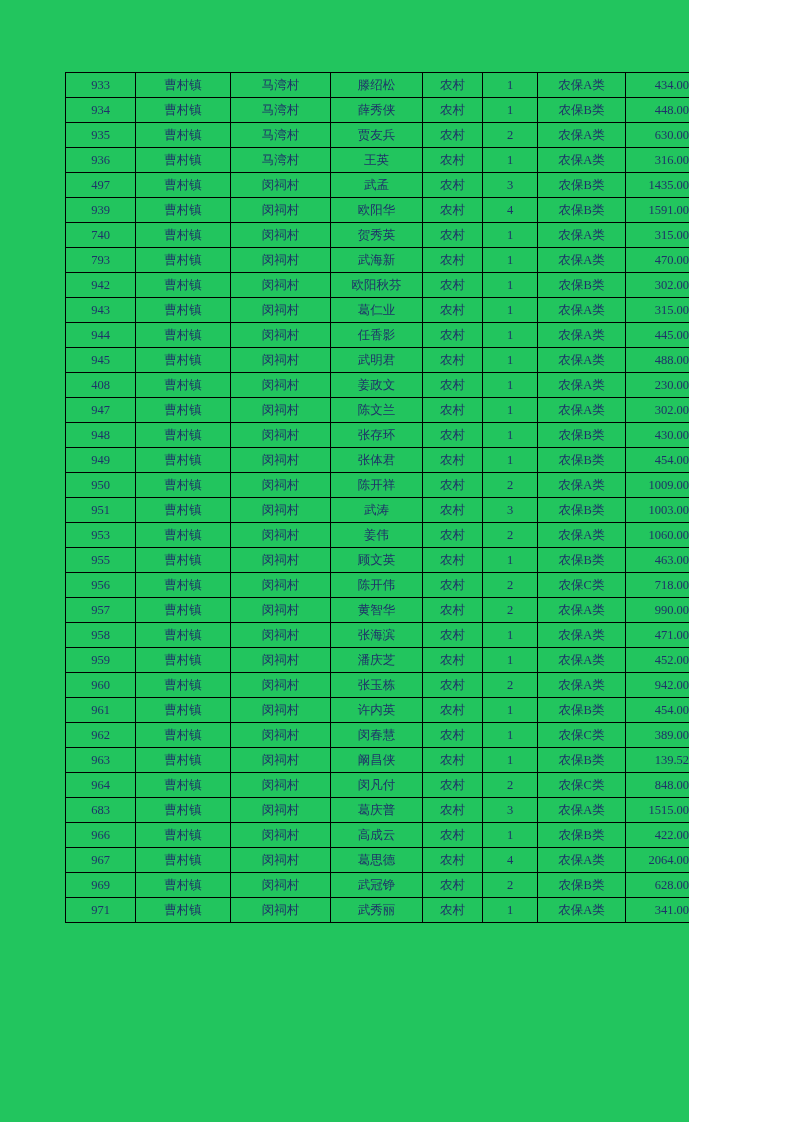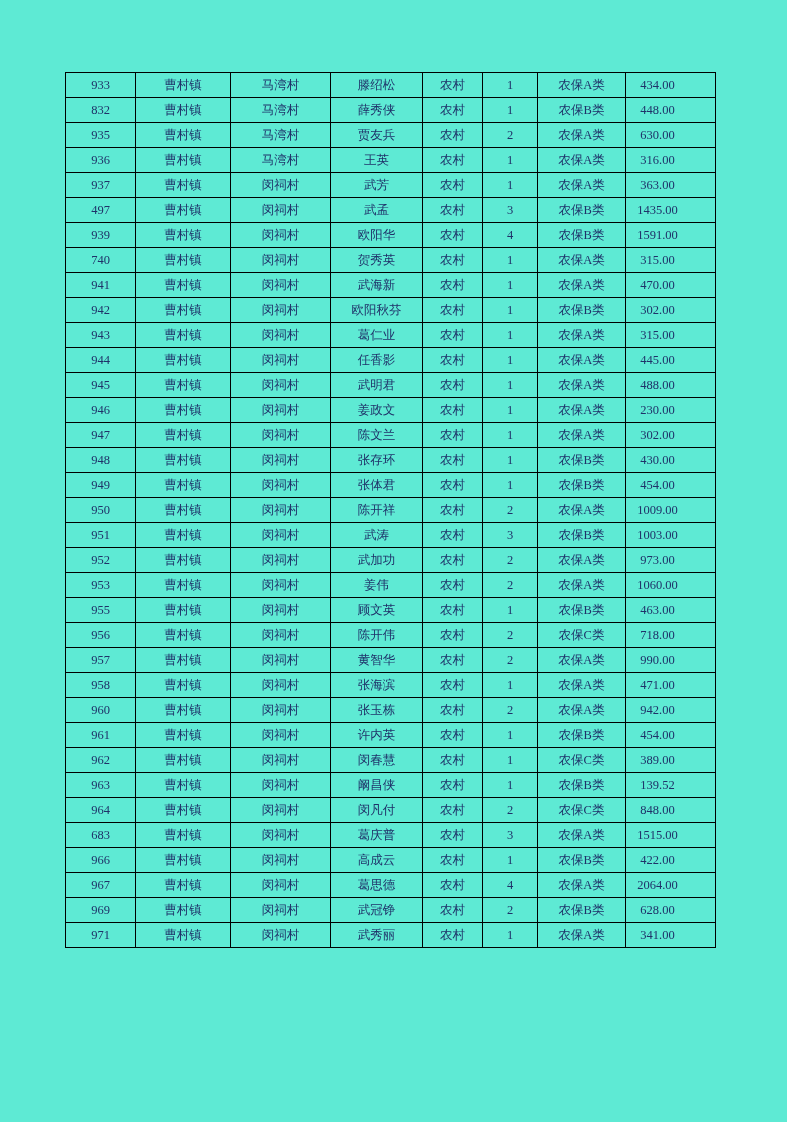--- a/index.html
+++ b/index.html
@@ -2,23 +2,23 @@
 <html><head>
 <meta charset="utf-8">
 <style>
   html, body {
     margin: 0;
     padding: 0;
     background: #ffffff;
   }
   .sheet {
     position: relative;
-    width: 787px;
+    width: 689px;
     height: 1122px;
-    background: #5eead4;
+    background: #22c55e;
     font-family: "Liberation Serif", "DejaVu Serif", serif;
     overflow: hidden;
   }
   table.pay-table {
     position: absolute;
     left: 65px;
     top: 72px;
     border-collapse: collapse;
     table-layout: fixed;
     width: 650px;
@@ -28,21 +28,21 @@
     height: 24px;
     font-size: 12.5px;
     color: #1f3269;
     text-align: center;
     vertical-align: middle;
     padding: 0;
     white-space: nowrap;
     overflow: hidden;
   }
   table.pay-table td.col-amount {
-    text-align: center;
+    text-align: right;
     padding-right: 26px;
   }
   col.c-id       { width: 70px; }
   col.c-town     { width: 95px; }
   col.c-village  { width: 100px; }
   col.c-name     { width: 92px; }
   col.c-type     { width: 60px; }
   col.c-count    { width: 55px; }
   col.c-category { width: 88px; }
   col.c-amount   { width: 90px; }
@@ -67,21 +67,21 @@
           <td class="col-id">933</td>
           <td class="col-town">曹村镇</td>
           <td class="col-village">马湾村</td>
           <td class="col-name">滕绍松</td>
           <td class="col-type">农村</td>
           <td class="col-count">1</td>
           <td class="col-category">农保A类</td>
           <td class="col-amount">434.00</td>
         </tr>
         <tr>
-          <td class="col-id">832</td>
+          <td class="col-id">934</td>
           <td class="col-town">曹村镇</td>
           <td class="col-village">马湾村</td>
           <td class="col-name">薛秀侠</td>
           <td class="col-type">农村</td>
           <td class="col-count">1</td>
           <td class="col-category">农保B类</td>
           <td class="col-amount">448.00</td>
         </tr>
         <tr>
           <td class="col-id">935</td>
@@ -97,30 +97,20 @@
           <td class="col-id">936</td>
           <td class="col-town">曹村镇</td>
           <td class="col-village">马湾村</td>
           <td class="col-name">王英</td>
           <td class="col-type">农村</td>
           <td class="col-count">1</td>
           <td class="col-category">农保A类</td>
           <td class="col-amount">316.00</td>
         </tr>
         <tr>
-          <td class="col-id">937</td>
-          <td class="col-town">曹村镇</td>
-          <td class="col-village">闵祠村</td>
-          <td class="col-name">武芳</td>
-          <td class="col-type">农村</td>
-          <td class="col-count">1</td>
-          <td class="col-category">农保A类</td>
-          <td class="col-amount">363.00</td>
-        </tr>
-        <tr>
           <td class="col-id">497</td>
           <td class="col-town">曹村镇</td>
           <td class="col-village">闵祠村</td>
           <td class="col-name">武孟</td>
           <td class="col-type">农村</td>
           <td class="col-count">3</td>
           <td class="col-category">农保B类</td>
           <td class="col-amount">1435.00</td>
         </tr>
         <tr>
@@ -137,21 +127,21 @@
           <td class="col-id">740</td>
           <td class="col-town">曹村镇</td>
           <td class="col-village">闵祠村</td>
           <td class="col-name">贺秀英</td>
           <td class="col-type">农村</td>
           <td class="col-count">1</td>
           <td class="col-category">农保A类</td>
           <td class="col-amount">315.00</td>
         </tr>
         <tr>
-          <td class="col-id">941</td>
+          <td class="col-id">793</td>
           <td class="col-town">曹村镇</td>
           <td class="col-village">闵祠村</td>
           <td class="col-name">武海新</td>
           <td class="col-type">农村</td>
           <td class="col-count">1</td>
           <td class="col-category">农保A类</td>
           <td class="col-amount">470.00</td>
         </tr>
         <tr>
           <td class="col-id">942</td>
@@ -187,21 +177,21 @@
           <td class="col-id">945</td>
           <td class="col-town">曹村镇</td>
           <td class="col-village">闵祠村</td>
           <td class="col-name">武明君</td>
           <td class="col-type">农村</td>
           <td class="col-count">1</td>
           <td class="col-category">农保A类</td>
           <td class="col-amount">488.00</td>
         </tr>
         <tr>
-          <td class="col-id">946</td>
+          <td class="col-id">408</td>
           <td class="col-town">曹村镇</td>
           <td class="col-village">闵祠村</td>
           <td class="col-name">姜政文</td>
           <td class="col-type">农村</td>
           <td class="col-count">1</td>
           <td class="col-category">农保A类</td>
           <td class="col-amount">230.00</td>
         </tr>
         <tr>
           <td class="col-id">947</td>
@@ -245,30 +235,20 @@
         </tr>
         <tr>
           <td class="col-id">951</td>
           <td class="col-town">曹村镇</td>
           <td class="col-village">闵祠村</td>
           <td class="col-name">武涛</td>
           <td class="col-type">农村</td>
           <td class="col-count">3</td>
           <td class="col-category">农保B类</td>
           <td class="col-amount">1003.00</td>
-        </tr>
-        <tr>
-          <td class="col-id">952</td>
-          <td class="col-town">曹村镇</td>
-          <td class="col-village">闵祠村</td>
-          <td class="col-name">武加功</td>
-          <td class="col-type">农村</td>
-          <td class="col-count">2</td>
-          <td class="col-category">农保A类</td>
-          <td class="col-amount">973.00</td>
         </tr>
         <tr>
           <td class="col-id">953</td>
           <td class="col-town">曹村镇</td>
           <td class="col-village">闵祠村</td>
           <td class="col-name">姜伟</td>
           <td class="col-type">农村</td>
           <td class="col-count">2</td>
           <td class="col-category">农保A类</td>
           <td class="col-amount">1060.00</td>
@@ -305,20 +285,30 @@
         </tr>
         <tr>
           <td class="col-id">958</td>
           <td class="col-town">曹村镇</td>
           <td class="col-village">闵祠村</td>
           <td class="col-name">张海滨</td>
           <td class="col-type">农村</td>
           <td class="col-count">1</td>
           <td class="col-category">农保A类</td>
           <td class="col-amount">471.00</td>
+        </tr>
+        <tr>
+          <td class="col-id">959</td>
+          <td class="col-town">曹村镇</td>
+          <td class="col-village">闵祠村</td>
+          <td class="col-name">潘庆芝</td>
+          <td class="col-type">农村</td>
+          <td class="col-count">1</td>
+          <td class="col-category">农保A类</td>
+          <td class="col-amount">452.00</td>
         </tr>
         <tr>
           <td class="col-id">960</td>
           <td class="col-town">曹村镇</td>
           <td class="col-village">闵祠村</td>
           <td class="col-name">张玉栋</td>
           <td class="col-type">农村</td>
           <td class="col-count">2</td>
           <td class="col-category">农保A类</td>
           <td class="col-amount">942.00</td>

